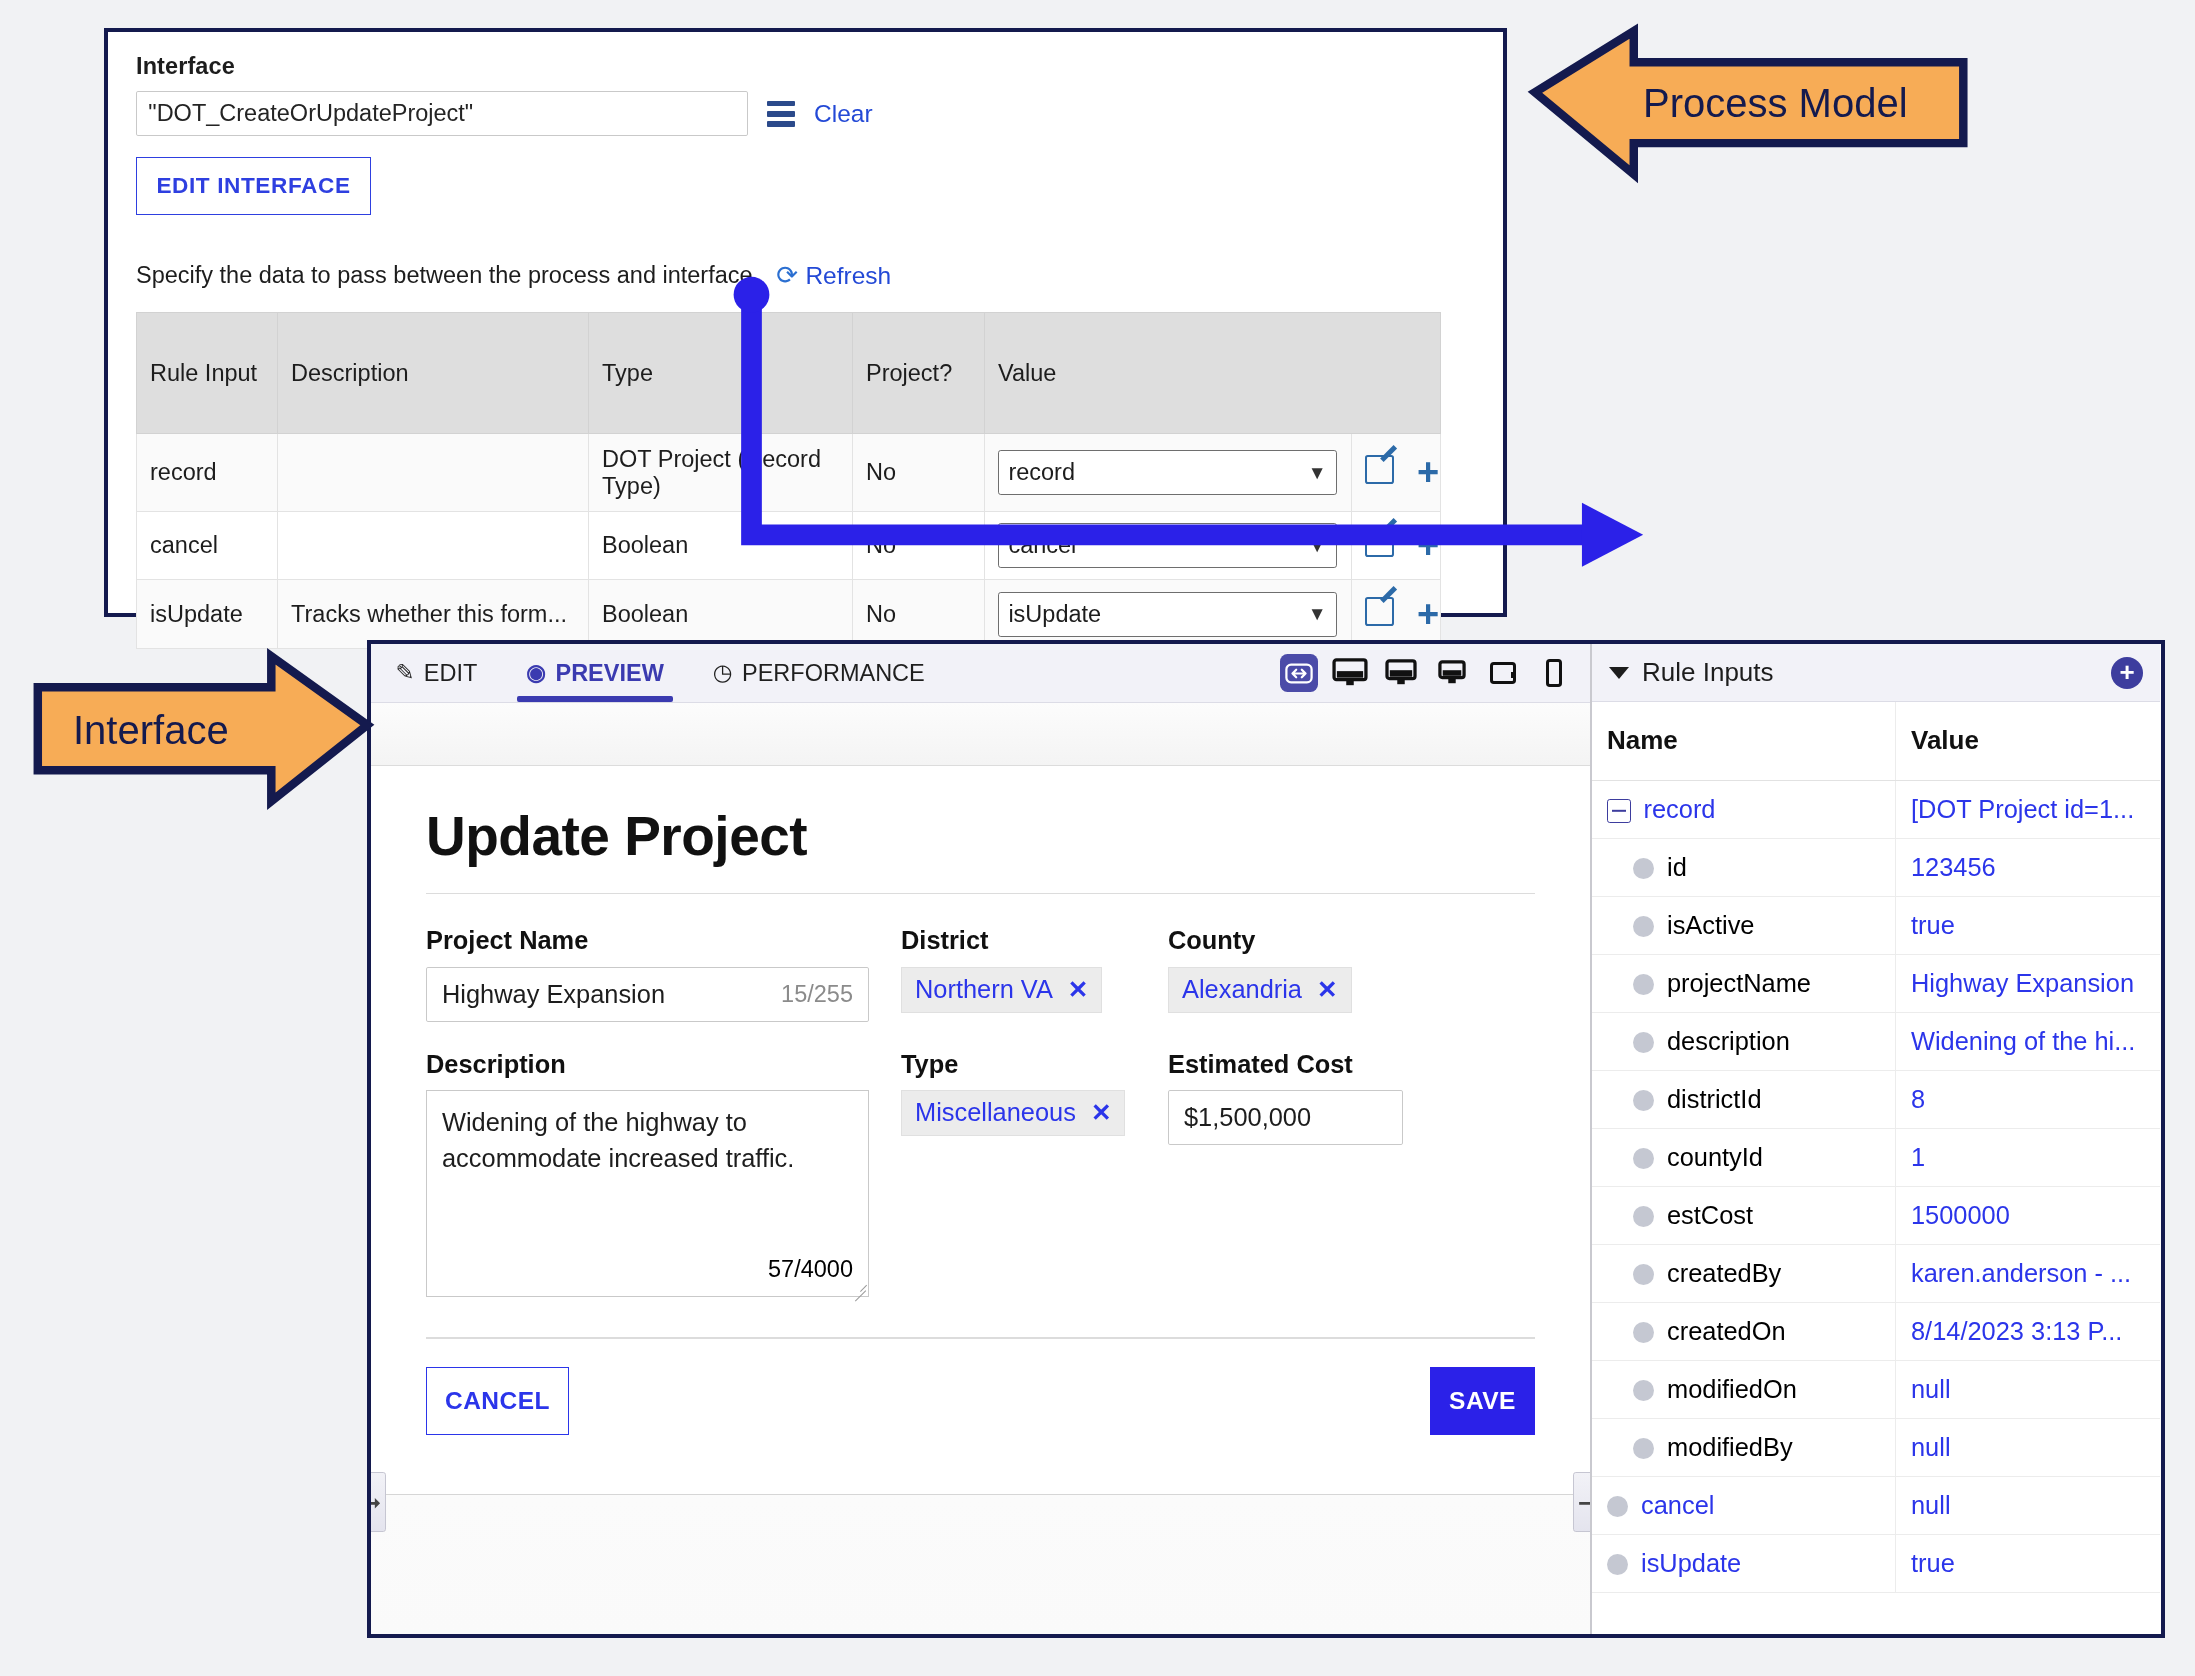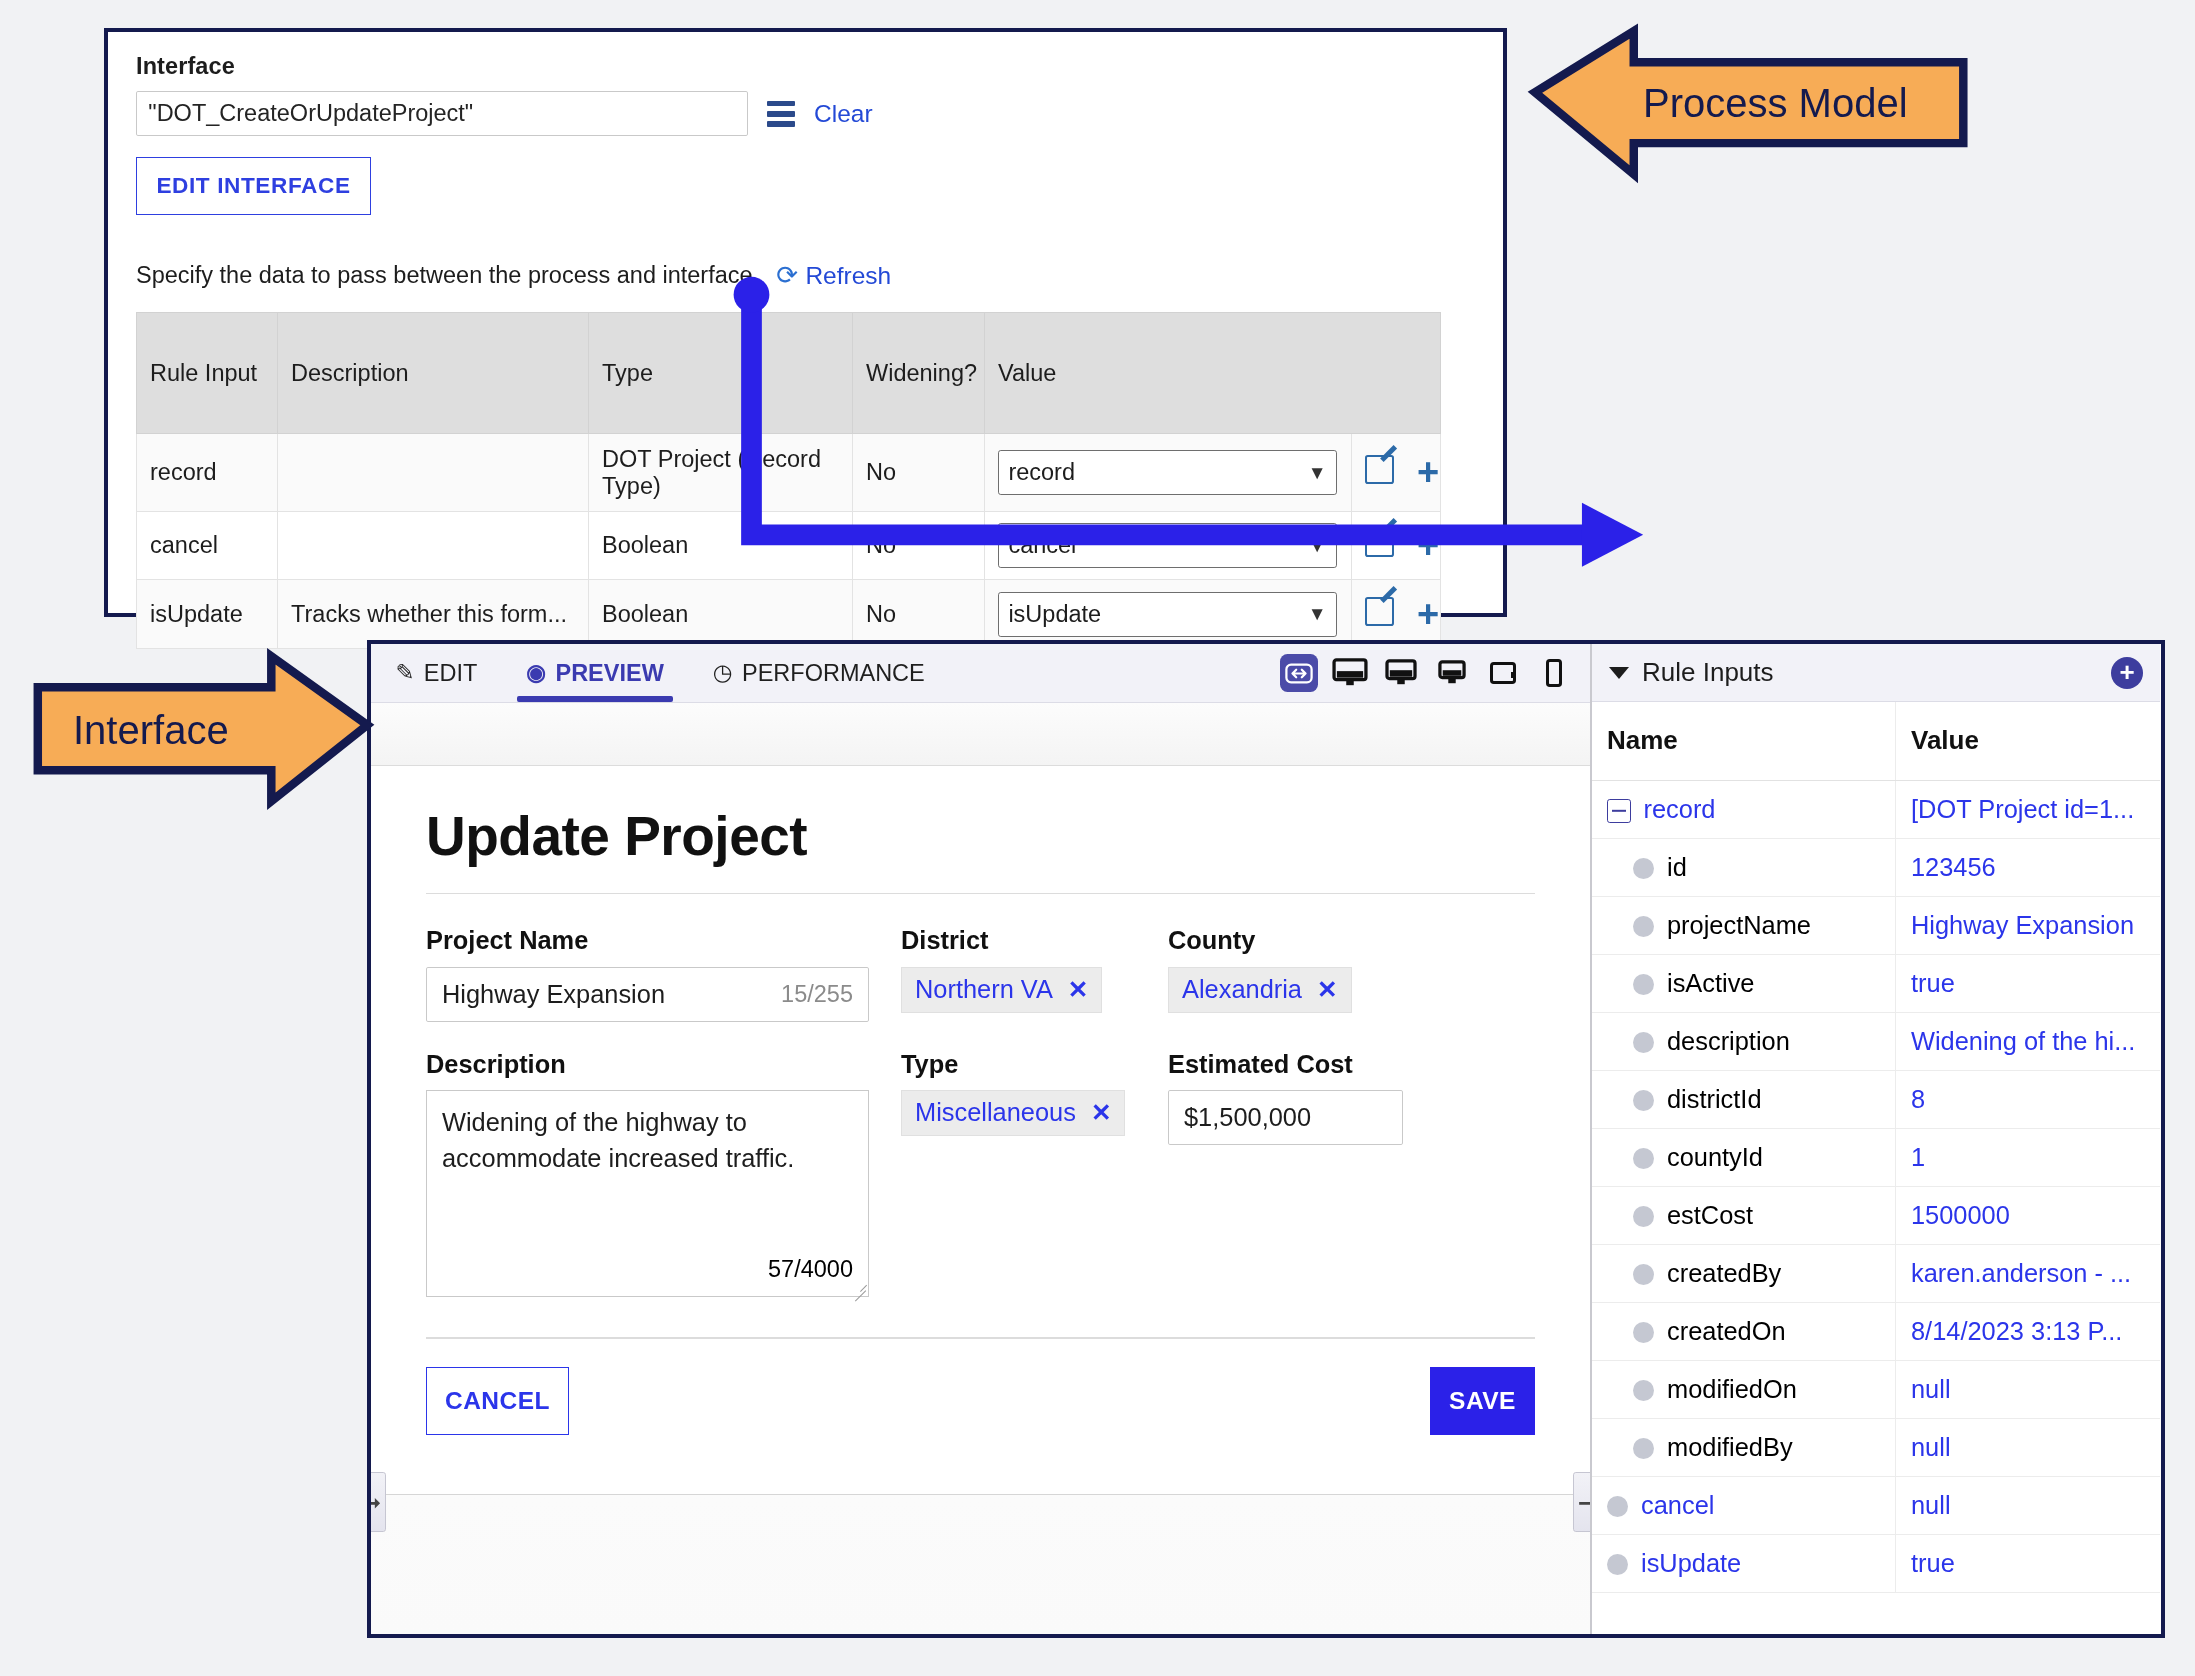--- a/index.html
+++ b/index.html
@@ -301,21 +301,21 @@
           <col class="c-type">
         <col class="c-mult">
           <col class="c-val">
           <col class="c-act">
       </colgroup>
       <thead>
         <tr>
           <th>Rule Input</th>
           <th>Description</th>
           <th>Type</th>
-          <th>Widening?</th>
+          <th>Project?</th>
           <th colspan="2">Value</th>
         </tr>
       </thead>
       <tbody>
         <tr class="row-alt">
           <td>record</td>
           <td></td>
           <td>DOT Project (Record Type)</td>
           <td>No</td>
           <td>
@@ -502,26 +502,26 @@
       <tbody id="kv-body">
           <tr>
             <td class="kv-name"><span class="minus-box"></span><span class="nm-link">record</span></td>
             <td class="kv-val">[DOT Project id=1...</td>
           </tr>
           <tr>
             <td class="kv-name indent"><span class="bullet"></span><span>id</span></td>
             <td class="kv-val">123456</td>
           </tr>
           <tr>
+            <td class="kv-name indent"><span class="bullet"></span><span>isActive</span></td>
+            <td class="kv-val">true</td>
+          </tr>
+          <tr>
             <td class="kv-name indent"><span class="bullet"></span><span>projectName</span></td>
             <td class="kv-val">Highway Expansion</td>
-          </tr>
-          <tr>
-            <td class="kv-name indent"><span class="bullet"></span><span>isActive</span></td>
-            <td class="kv-val">true</td>
           </tr>
           <tr>
             <td class="kv-name indent"><span class="bullet"></span><span>description</span></td>
             <td class="kv-val">Widening of the hi...</td>
           </tr>
           <tr>
             <td class="kv-name indent"><span class="bullet"></span><span>districtId</span></td>
             <td class="kv-val">8</td>
           </tr>
           <tr>

